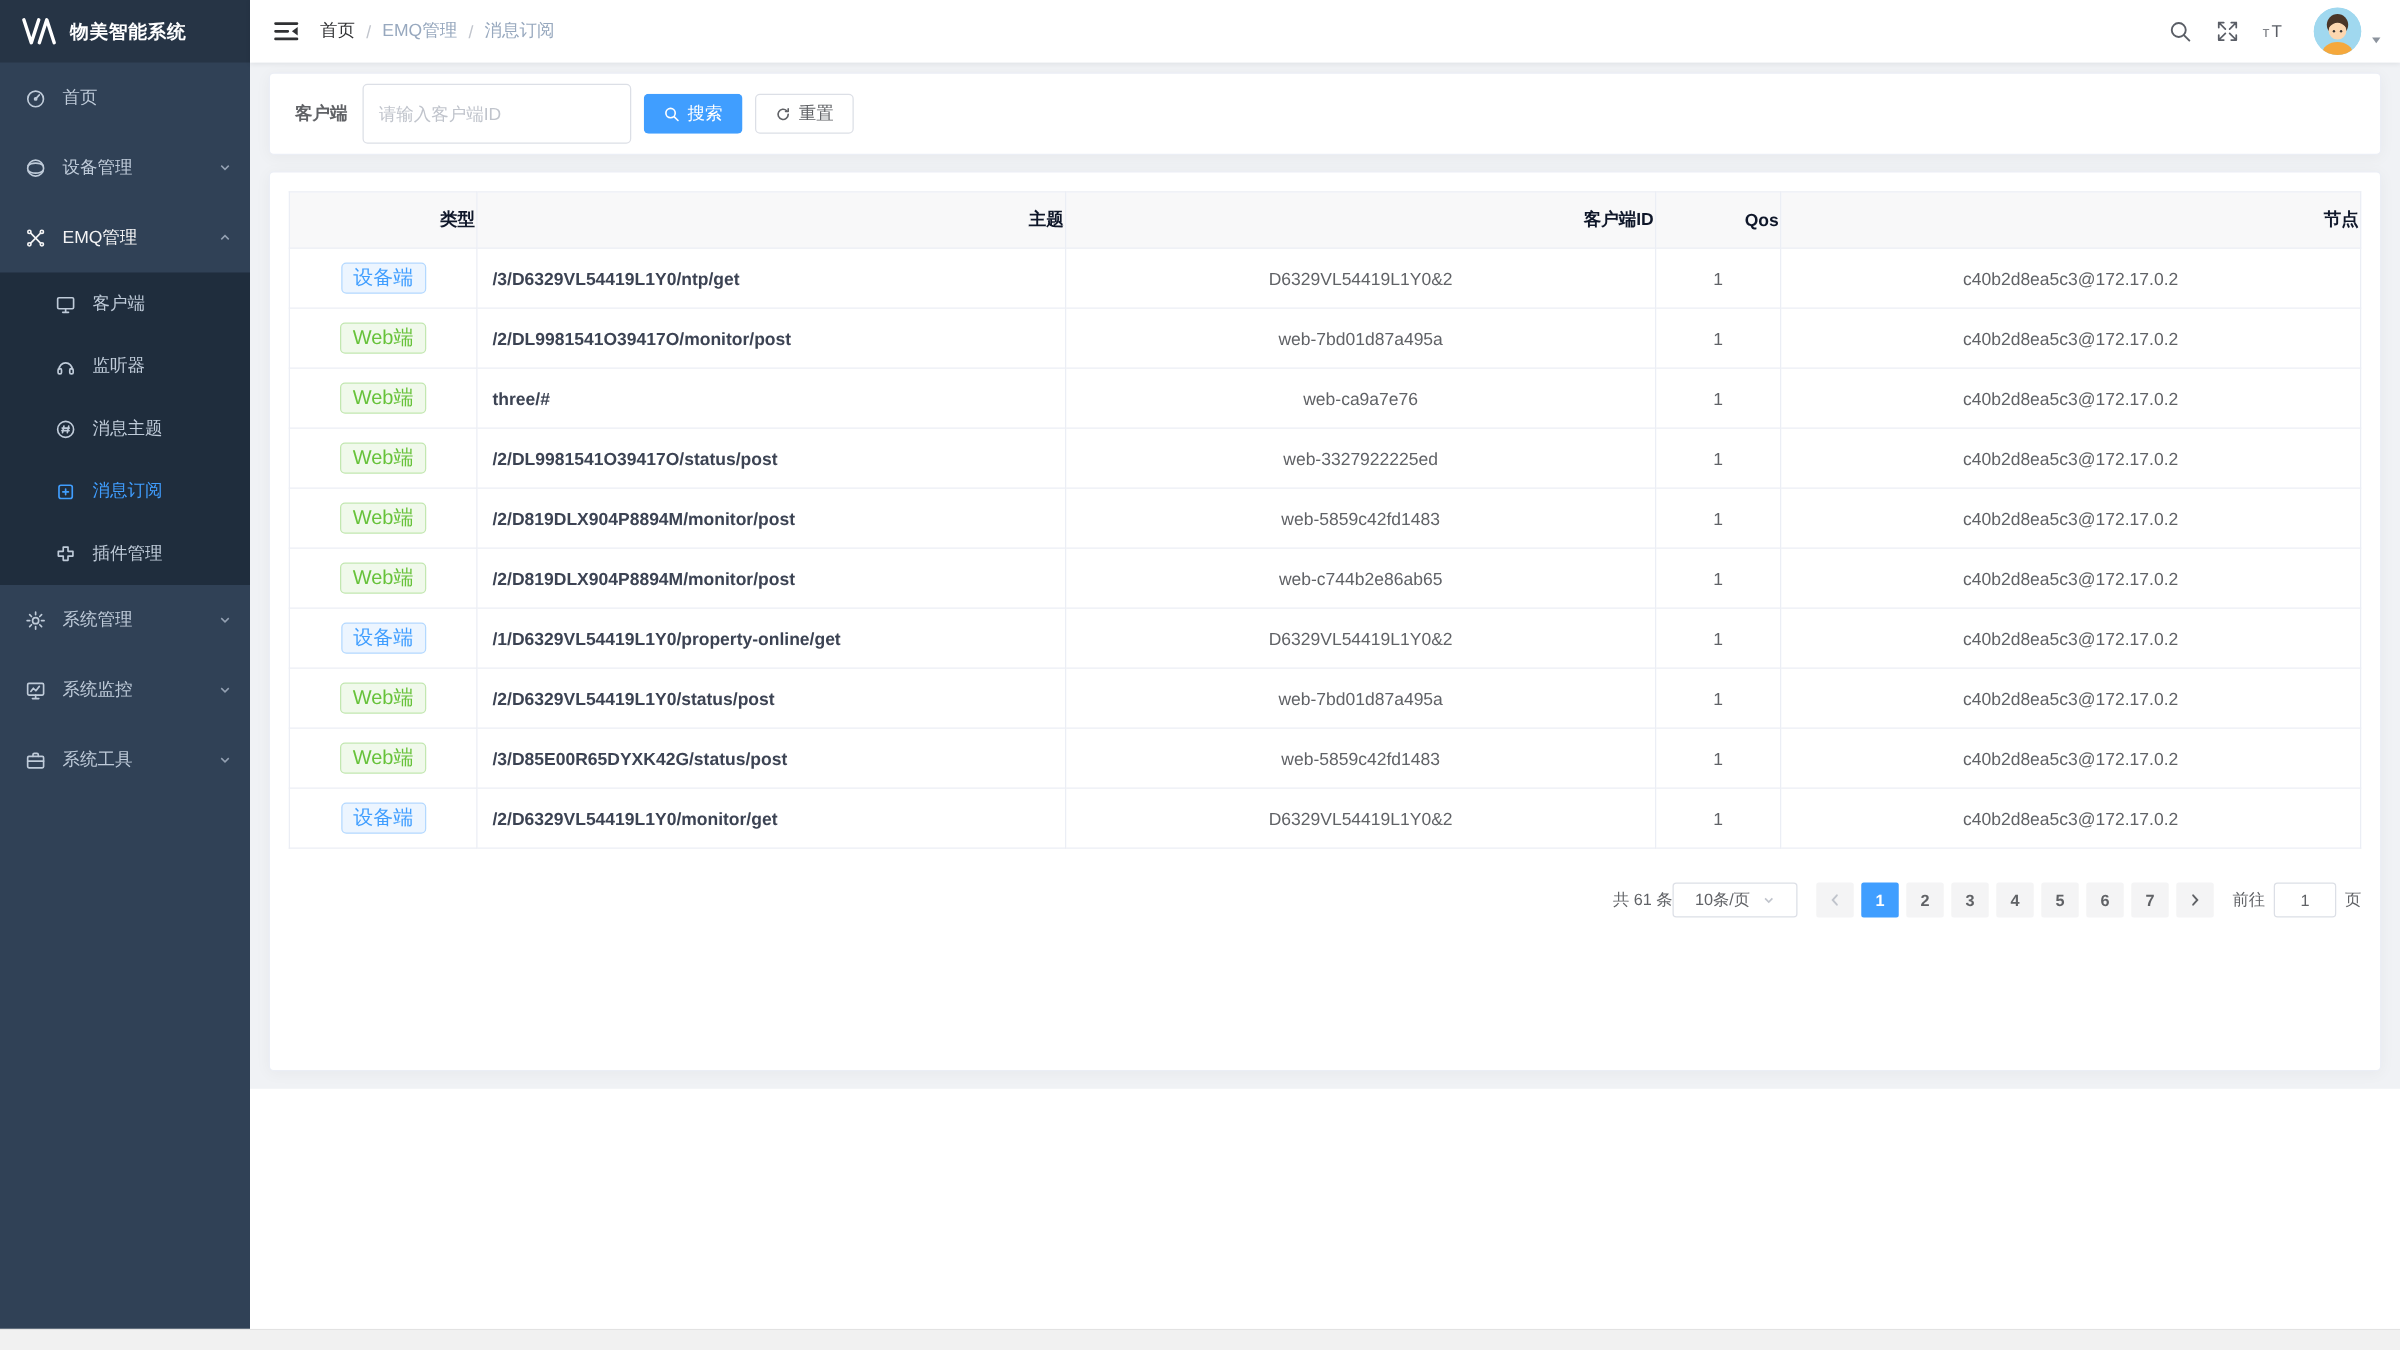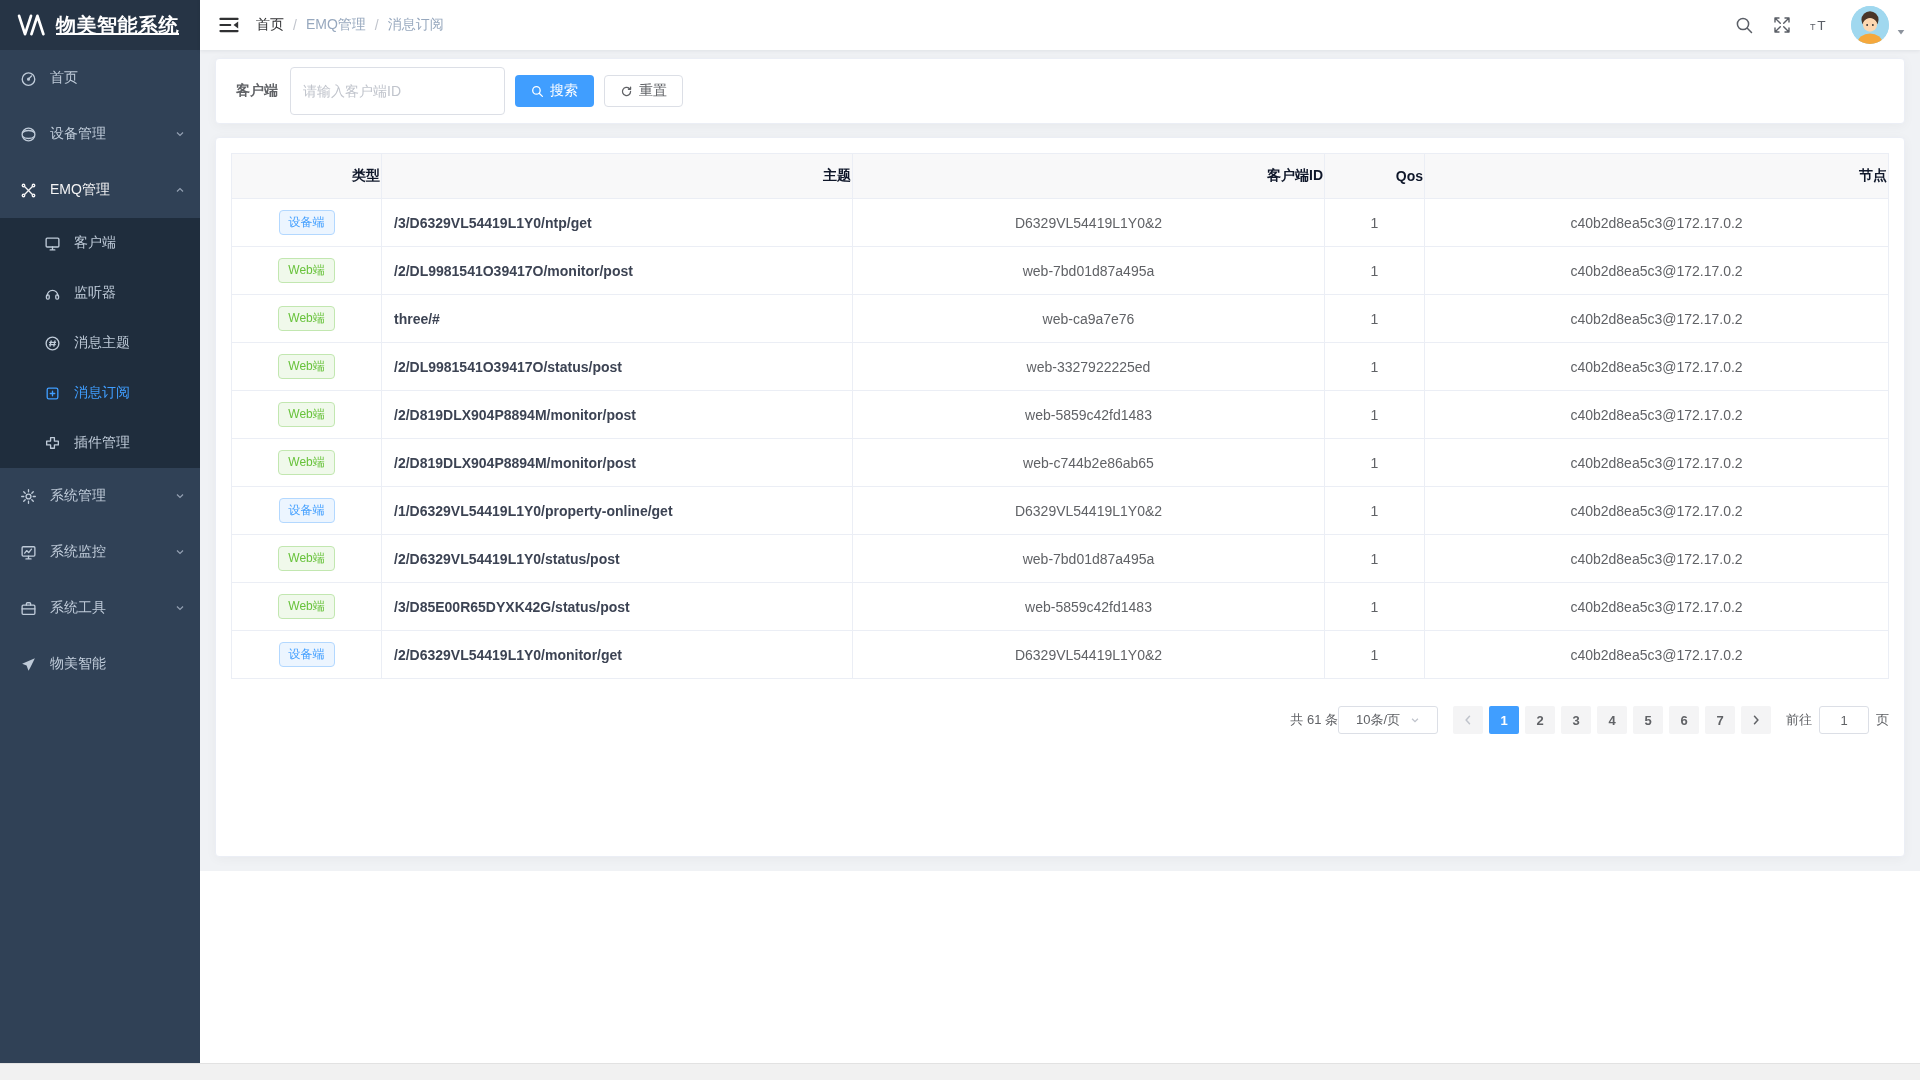--- a/index.html
+++ b/index.html
@@ -3,21 +3,21 @@
 <meta charset="utf-8">
 <style>
   * { box-sizing: border-box; }
   html,body { margin:0; padding:0; width:1920px; height:1080px; overflow:hidden;
     font-family:"Liberation Sans","DejaVu Sans",sans-serif; background:#fff; }
   .app { display:flex; width:100%; height:1063px; }
 
   
   .sidebar { width:200px; flex-shrink:0; background:#304156; display:flex; flex-direction:column; }
   .logo { height:50px; background:#263445; display:flex; align-items:center; padding-left:16px; gap:10px; flex-shrink:0; }
-  .logo-title { color:#fff; font-weight:bold; font-size:20px; letter-spacing:.5px;text-decoration:underline; }
+  .logo-title { color:#fff; font-weight:bold; font-size:15px; letter-spacing:.5px; }
   .menu { flex:1; overflow:hidden; }
   .menu-item { height:56px; display:flex; align-items:center; padding:0 14px 0 20px;
     color:#bfcbd9; font-size:14px; cursor:pointer; }
   .menu-item.open { color:#f4f4f5; }
   .submenu { background:#1f2d3d; }
   .submenu-item { height:50px; display:flex; align-items:center; padding-left:44px;
     color:#bfcbd9; font-size:14px; cursor:pointer; }
   .submenu-item.active { color:#409eff; }
   .mi-label { flex:1; margin-left:13px; white-space:nowrap; }
   .icon { display:inline-flex; width:17px; height:17px; flex-shrink:0; }
@@ -62,21 +62,21 @@
   .btn.primary { background:#409eff; color:#fff; }
   .btn.plain { background:#fff; border-color:#dcdfe6; color:#606266; }
 
   .table-card { height:720px; padding:15px; }
   table { width:100%; border-collapse:collapse; table-layout:fixed; }
   th,td { border:1px solid #ebeef5; }
   th { background:#f8f8f9; height:45px; font-size:14px; color:#0f172a; font-weight:bold; text-align:right; }
   td { height:48px; font-size:14px; color:#606266; text-align:center; padding:0 12px;
     overflow:hidden; white-space:nowrap; }
   td.topic { text-align:left; font-weight:bold; color:#3c4353; }
-  .tag { display:inline-block; height:25px; line-height:23px; padding:0 9px; font-size:12px;
+  .tag { display:inline-block; height:25px; line-height:23px; padding:0 9px; font-size:16px;
     border-radius:4px; border:1px solid; }
   .tag.device { color:#409eff; background:#ecf5ff; border-color:#b3d8ff; }
   .tag.web { color:#67c23a; background:#f0f9eb; border-color:#c2e7b0; }
 
   
   .pagination { display:flex; align-items:center; justify-content:flex-end; margin-top:27px;
     font-size:13px; color:#606266; }
   .pg-total { }
   .pg-size { width:100px; height:28px; border:1px solid #dcdfe6; border-radius:3px; background:#fff;
     display:flex; align-items:center; justify-content:center; gap:10px; margin-right:12px; cursor:pointer; }
@@ -233,28 +233,20 @@
               <rect x="2" y="4.8" width="12" height="8.7" rx="1"></rect>
               <path d="M6 4.8V3.6a1 1 0 0 1 1-1h2a1 1 0 0 1 1 1v1.2M2 8.4h12"></path>
             </svg>
           </span>
           <span class="mi-label">系统工具</span>
           <span class="chev down">
             <svg viewBox="0 0 16 16">
               <path d="M4 6l4 4 4-4"></path>
             </svg>
           </span>
-        </div>
-        <div class="menu-item">
-          <span class="icon ">
-            <svg viewBox="0 0 16 16">
-              <path d="M14 2L2 7.3l4.2 1.7L8 13.8l2.1-3.6L14 2z" fill="currentColor" stroke="none"></path>
-            </svg>
-          </span>
-          <span class="mi-label">物美智能</span>
         </div>
       </nav>
   </aside>
 
   <div class="main">
 
     <header class="navbar">
       <span class="hamburger">
         <svg viewBox="0 0 18 18" fill="none" stroke="currentColor" stroke-width="1.8" stroke-linecap="round">
           <path d="M2 4h14M2 9h8M2 14h14"></path>

